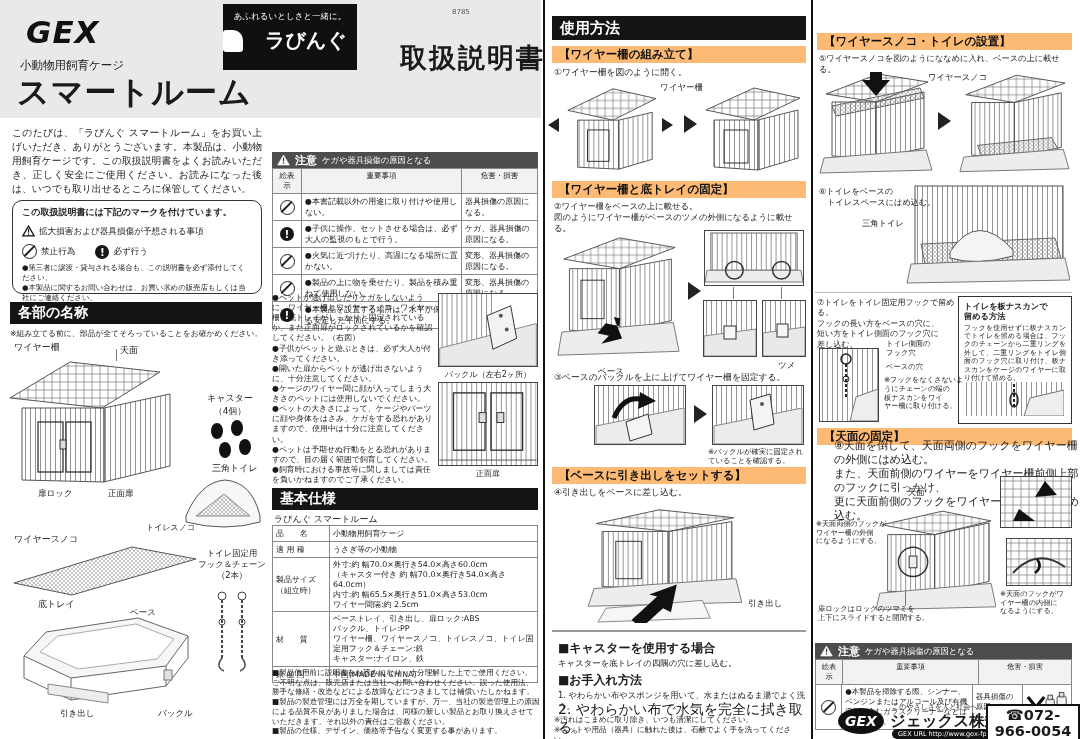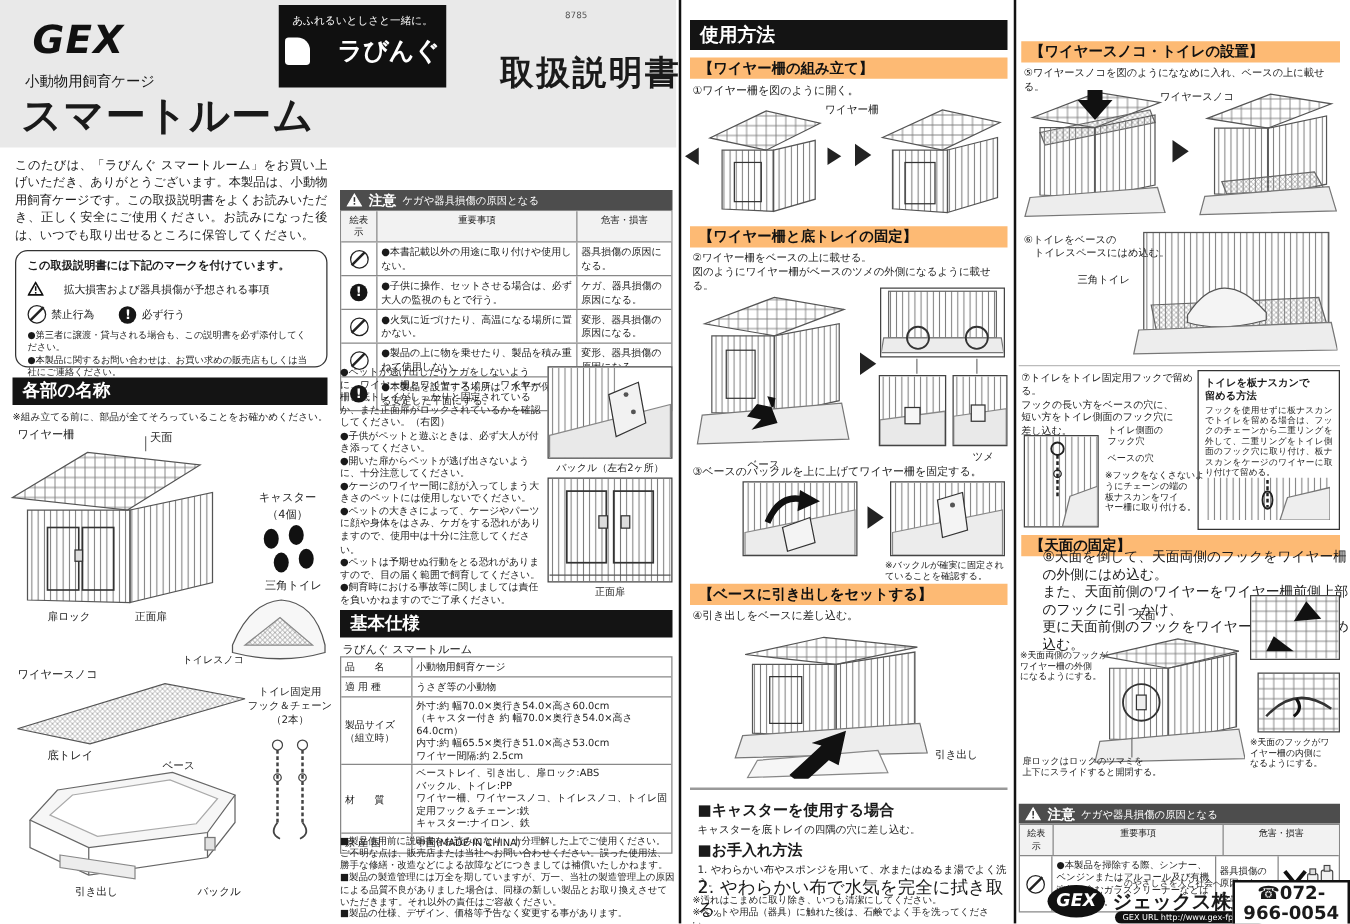--- a/index.html
+++ b/index.html
@@ -47,37 +47,37 @@
   </defs>
 </svg>
 
 <div id="page">
 
   <div class="a" style="left:0;top:0;width:541px;height:118px;background:#e9e9e9;"></div>
   <div class="a" style="left:26px;top:14px;font-size:31px;font-weight:bold;font-style:italic;letter-spacing:1px;color:#111;">GEX</div>
   <div class="a" style="left:452px;top:8px;font-size:7px;color:#555;">8785</div>
   <div class="a" style="left:223px;top:4px;width:134px;height:66px;background:#101010;color:#fff;text-align:center;">
     <div style="font-size:8.5px;margin-top:7px;">あふれるいとしさと一緒に。</div>
-    <div style="display:flex;align-items:center;justify-content:center;gap:22px;margin-top:4px;">
+    <div style="display:flex;align-items:center;justify-content:flex-start;gap:22px;margin-top:4px;">
       <span style="display:inline-block;width:20px;height:22px;background:#fff;border-radius:3px 10px 3px 3px;"></span>
       <span style="font-size:20px;font-weight:bold;">ラびんぐ</span>
     </div>
   </div>
   <div class="a" style="left:20px;top:58px;font-size:11.5px;">小動物用飼育ケージ</div>
   <div class="a" style="left:17px;top:71px;font-size:32px;font-weight:900;letter-spacing:1px;">スマートルーム</div>
   <div class="a" style="left:400px;top:40px;font-size:27px;font-weight:bold;letter-spacing:2px;">取扱説明書</div>
 
   <div class="a vline" style="left:543px;top:0;width:2px;height:739px;"></div>
   <div class="a vline" style="left:811px;top:0;width:1.5px;height:739px;"></div>
 
   <div class="a" style="left:12px;top:126px;width:250px;font-size:9.8px;line-height:1.42;text-align:justify;">このたびは、「ラびんぐ スマートルーム」をお買い上げいただき、ありがとうございます。本製品は、小動物用飼育ケージです。この取扱説明書をよくお読みいただき、正しく安全にご使用ください。お読みになった後は、いつでも取り出せるところに保管してください。</div>
 
   <div class="a roundbox" style="left:12px;top:200px;width:250px;height:94px;padding:5px 9px;">
     <div style="font-size:9px;font-weight:bold;">この取扱説明書には下記のマークを付けています。</div>
-    <div style="display:flex;align-items:center;gap:16px;margin-top:3px;">
+    <div style="display:flex;align-items:center;gap:4px;margin-top:3px;">
       <span>
         <svg width="13" height="12" viewBox="0 0 16 14">
             <path d="M8 1 L15 13 H1 Z" fill="none" stroke="#111" stroke-width="1.6"></path>
             <rect x="7.3" y="4.6" width="1.5" height="4.4" fill="#111"></rect>
             <rect x="7.3" y="10.2" width="1.5" height="1.6" fill="#111"></rect>
           </svg>
       </span>
       <span style="font-size:8.6px;">拡大損害および器具損傷が予想される事項</span>
     </div>
     <div style="display:flex;align-items:center;gap:4px;margin-top:3px;">

